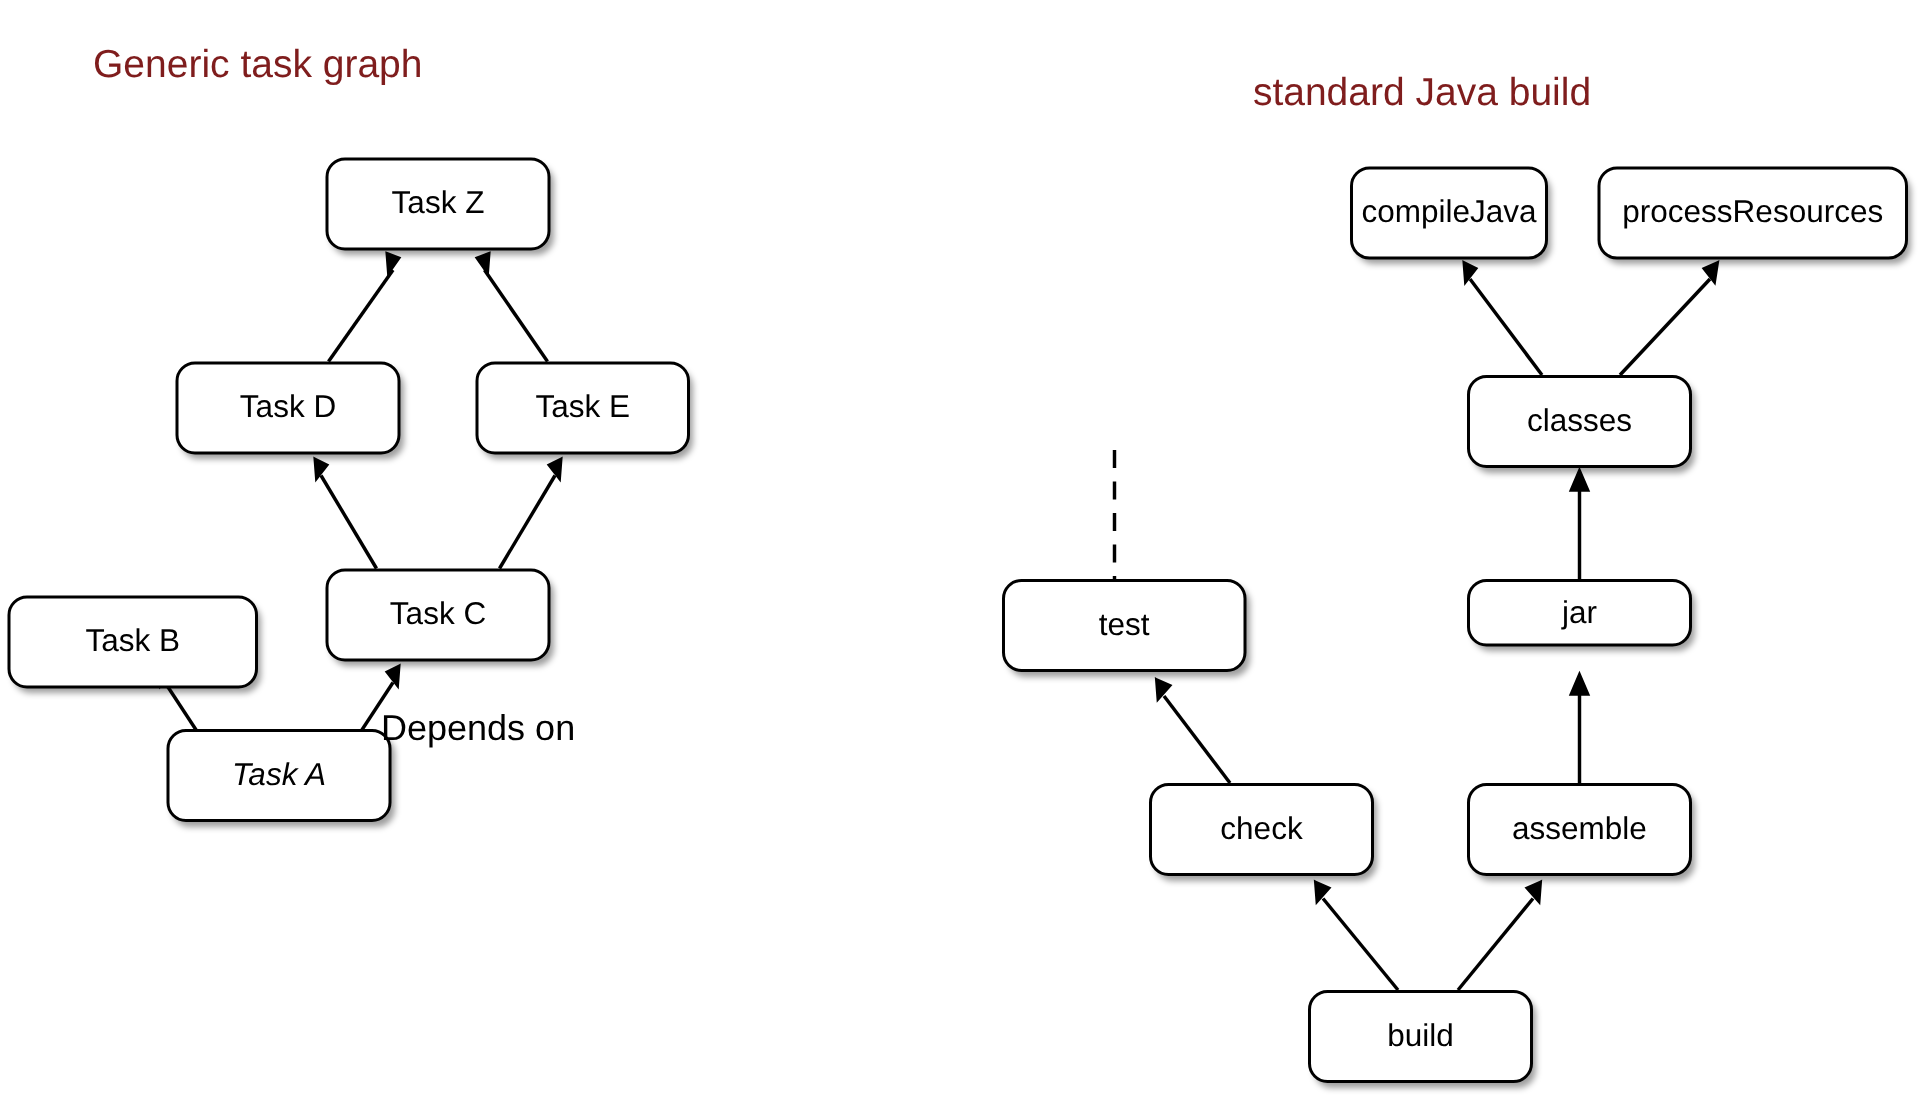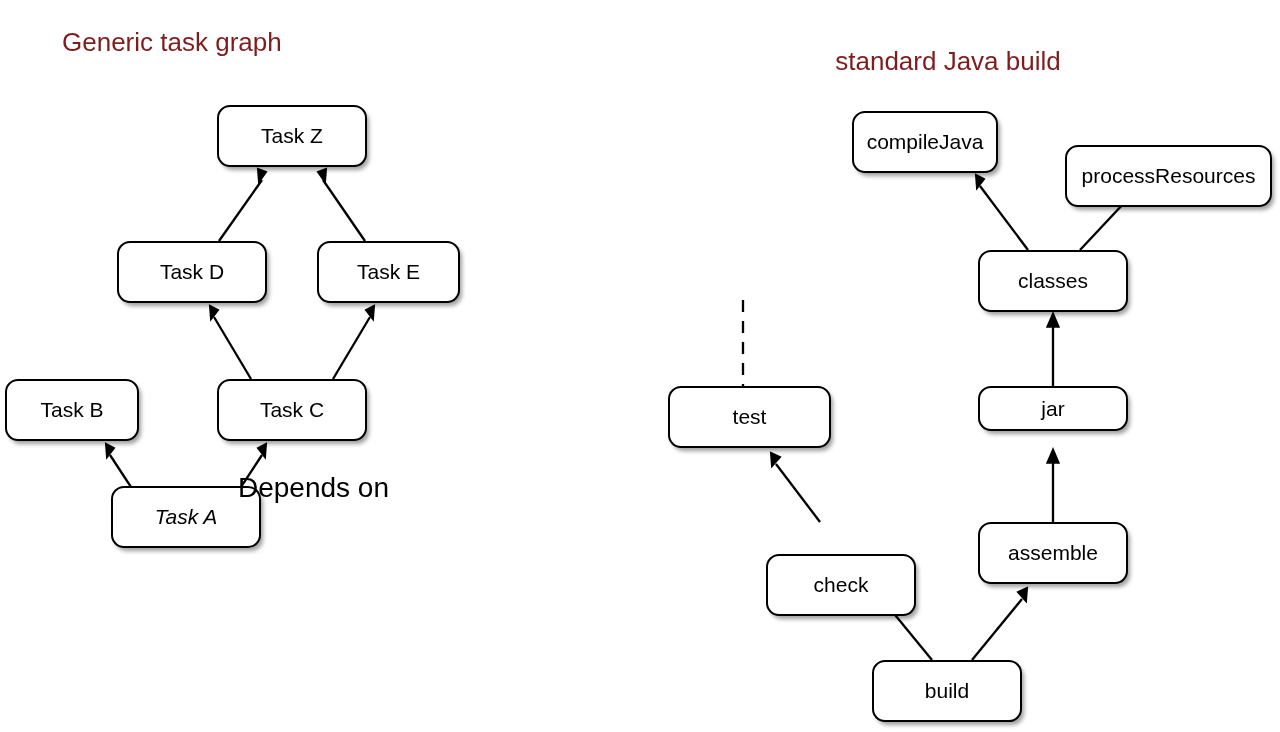--- a/index.html
+++ b/index.html
@@ -156,55 +156,55 @@
   </div>
 
   <div class="node" style="left:217px; top:105px; width:150px; height:62px;">
     <span class="node-label">Task Z</span>
   </div>
 
   <div class="node" style="left:317px; top:241px; width:143px; height:62px;">
     <span class="node-label">Task E</span>
   </div>
 
-  <div class="node" style="left:5px; top:379px; width:134px; height:62px;">
+  <div class="node" style="left:5px; top:397px; width:167px; height:62px;">
     <span class="node-label">Task B</span>
   </div>
 
   <div class="node" style="left:217px; top:379px; width:150px; height:62px;">
     <span class="node-label">Task C</span>
   </div>
 
   <div class="node" style="left:111px; top:486px; width:150px; height:62px;font-style:italic;">
     <span class="node-label">Task A</span>
   </div>
 
-  <div style="position:absolute; left:238px; top:474px; font-size:28px; line-height:1; white-space:nowrap; z-index:3;">Depends on</div>
-
-  <div class="node" style="left:852px; top:111px; width:146px; height:62px;">
+  <div style="position:absolute; left:254px; top:474px; font-size:24px; line-height:1; white-space:nowrap; z-index:3;">Depends on</div>
+
+  <div class="node" style="left:900px; top:111px; width:132px; height:62px;">
     <span class="node-label">compileJava</span>
   </div>
 
-  <div class="node" style="left:1065px; top:111px; width:207px; height:62px;margin-top:34px;">
+  <div class="node" style="left:1065px; top:111px; width:207px; height:62px;">
     <span class="node-label">processResources</span>
   </div>
 
   <div class="node" style="left:978px; top:250px; width:150px; height:62px;">
     <span class="node-label">classes</span>
   </div>
 
   <div class="node" style="left:668px; top:386px; width:163px; height:62px;">
     <span class="node-label">test</span>
   </div>
 
   <div class="node" style="left:978px; top:386px; width:150px; height:45px;align-items:center;">
     <span class="node-label">jar</span>
   </div>
 
-  <div class="node" style="left:766px; top:522px; width:150px; height:62px;margin-top:32px;">
+  <div class="node" style="left:766px; top:522px; width:150px; height:62px;">
     <span class="node-label">check</span>
   </div>
 
   <div class="node" style="left:978px; top:522px; width:150px; height:62px;">
     <span class="node-label">assemble</span>
   </div>
 
   <div class="node" style="left:872px; top:660px; width:150px; height:62px;">
     <span class="node-label">build</span>
   </div>

